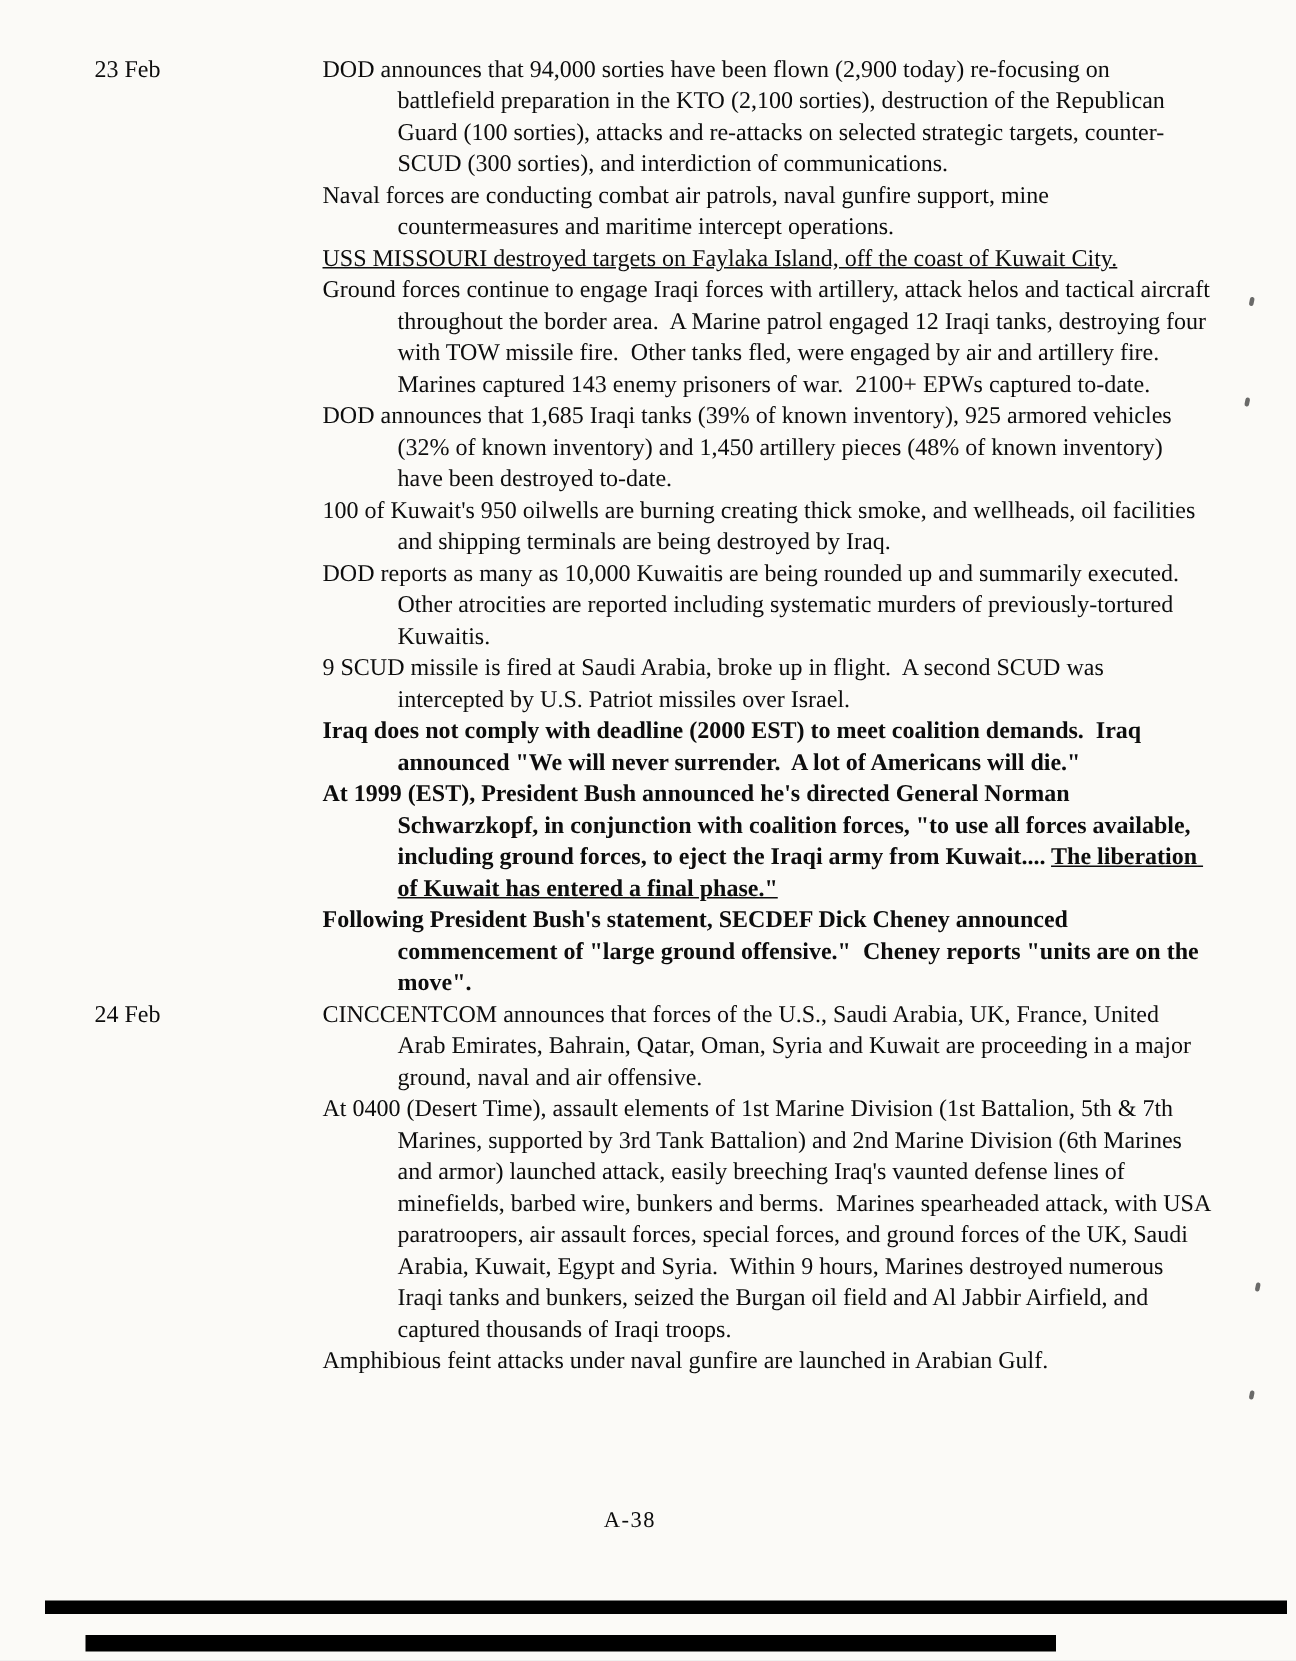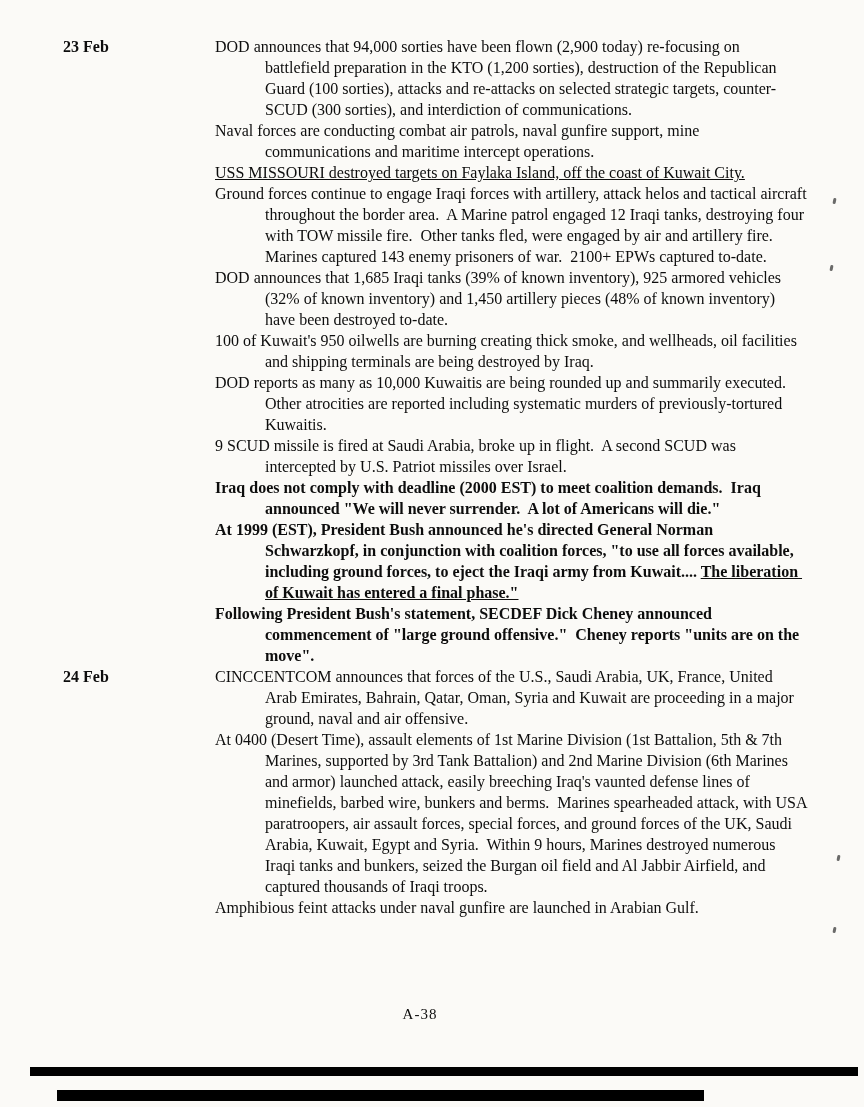--- a/index.html
+++ b/index.html
@@ -16,21 +16,21 @@
   .content {
     position: absolute;
     top: 36px;
     left: 63px;
     width: 744px;
   }
   .section { display: flex; align-items: flex-start; }
   .date-col {
     flex: 0 0 152px;
     width: 152px;
-    font-weight: bold;
+    font-weight: normal;
     font-size: 16px;
     line-height: 21px;
   }
   .paras { width: 592px; }
   .para {
     margin: 0;
     padding-left: 50px;
     text-indent: -50px;
     font-size: 16px;
     line-height: 21px;
@@ -65,22 +65,22 @@
   .s4 { left: 833px; top: 927px; }
 </style>
 </head>
 <body>
 
 <div class="page" style="background: rgb(251, 250, 247); color: rgb(13, 13, 13);">
   <div class="content" id="entries">
       <div class="section">
         <div class="date-col">23 Feb</div>
         <div class="paras">
-          <p class="para"><span class="">DOD announces that 94,000 sorties have been flown (2,900 today) re-focusing on battlefield preparation in the KTO (1,200 sorties), destruction of the Republican Guard (100 sorties), attacks and re-attacks on selected strategic targets, counter-SCUD (300 sorties), and interdiction of communications.</span></p>
-          <p class="para"><span class="">Naval forces are conducting combat air patrols, naval gunfire support, mine communications and maritime intercept operations.</span></p>
+          <p class="para"><span class="">DOD announces that 94,000 sorties have been flown (2,900 today) re-focusing on battlefield preparation in the KTO (2,100 sorties), destruction of the Republican Guard (100 sorties), attacks and re-attacks on selected strategic targets, counter-SCUD (300 sorties), and interdiction of communications.</span></p>
+          <p class="para"><span class="">Naval forces are conducting combat air patrols, naval gunfire support, mine countermeasures and maritime intercept operations.</span></p>
           <p class="para"><span class="underline">USS MISSOURI destroyed targets on Faylaka Island, off the coast of Kuwait City.</span></p>
           <p class="para"><span class="">Ground forces continue to engage Iraqi forces with artillery, attack helos and tactical aircraft throughout the border area.  A Marine patrol engaged 12 Iraqi tanks, destroying four with TOW missile fire.  Other tanks fled, were engaged by air and artillery fire.  Marines captured 143 enemy prisoners of war.  2100+ EPWs captured to-date.</span></p>
           <p class="para"><span class="">DOD announces that 1,685 Iraqi tanks (39% of known inventory), 925 armored vehicles (32% of known inventory) and 1,450 artillery pieces (48% of known inventory) have been destroyed to-date.</span></p>
           <p class="para"><span class="">100 of Kuwait's 950 oilwells are burning creating thick smoke, and wellheads, oil facilities and shipping terminals are being destroyed by Iraq.</span></p>
           <p class="para"><span class="">DOD reports as many as 10,000 Kuwaitis are being rounded up and summarily executed.  Other atrocities are reported including systematic murders of previously-tortured Kuwaitis.</span></p>
           <p class="para"><span class="">9 SCUD missile is fired at Saudi Arabia, broke up in flight.  A second SCUD was intercepted by U.S. Patriot missiles over Israel.</span></p>
           <p class="para bold"><span class="">Iraq does not comply with deadline (2000 EST) to meet coalition demands.  Iraq announced "We will never surrender.  A lot of Americans will die."</span></p>
           <p class="para bold"><span class="">At 1999 (EST), President Bush announced he's directed General Norman Schwarzkopf, in conjunction with coalition forces, "to use all forces available, including ground forces, to eject the Iraqi army from Kuwait.... </span><span class="underline">The liberation of Kuwait has entered a final phase."</span></p>
           <p class="para bold"><span class="">Following President Bush's statement, SECDEF Dick Cheney announced commencement of "large ground offensive."  Cheney reports "units are on the move".</span></p>
         </div>

